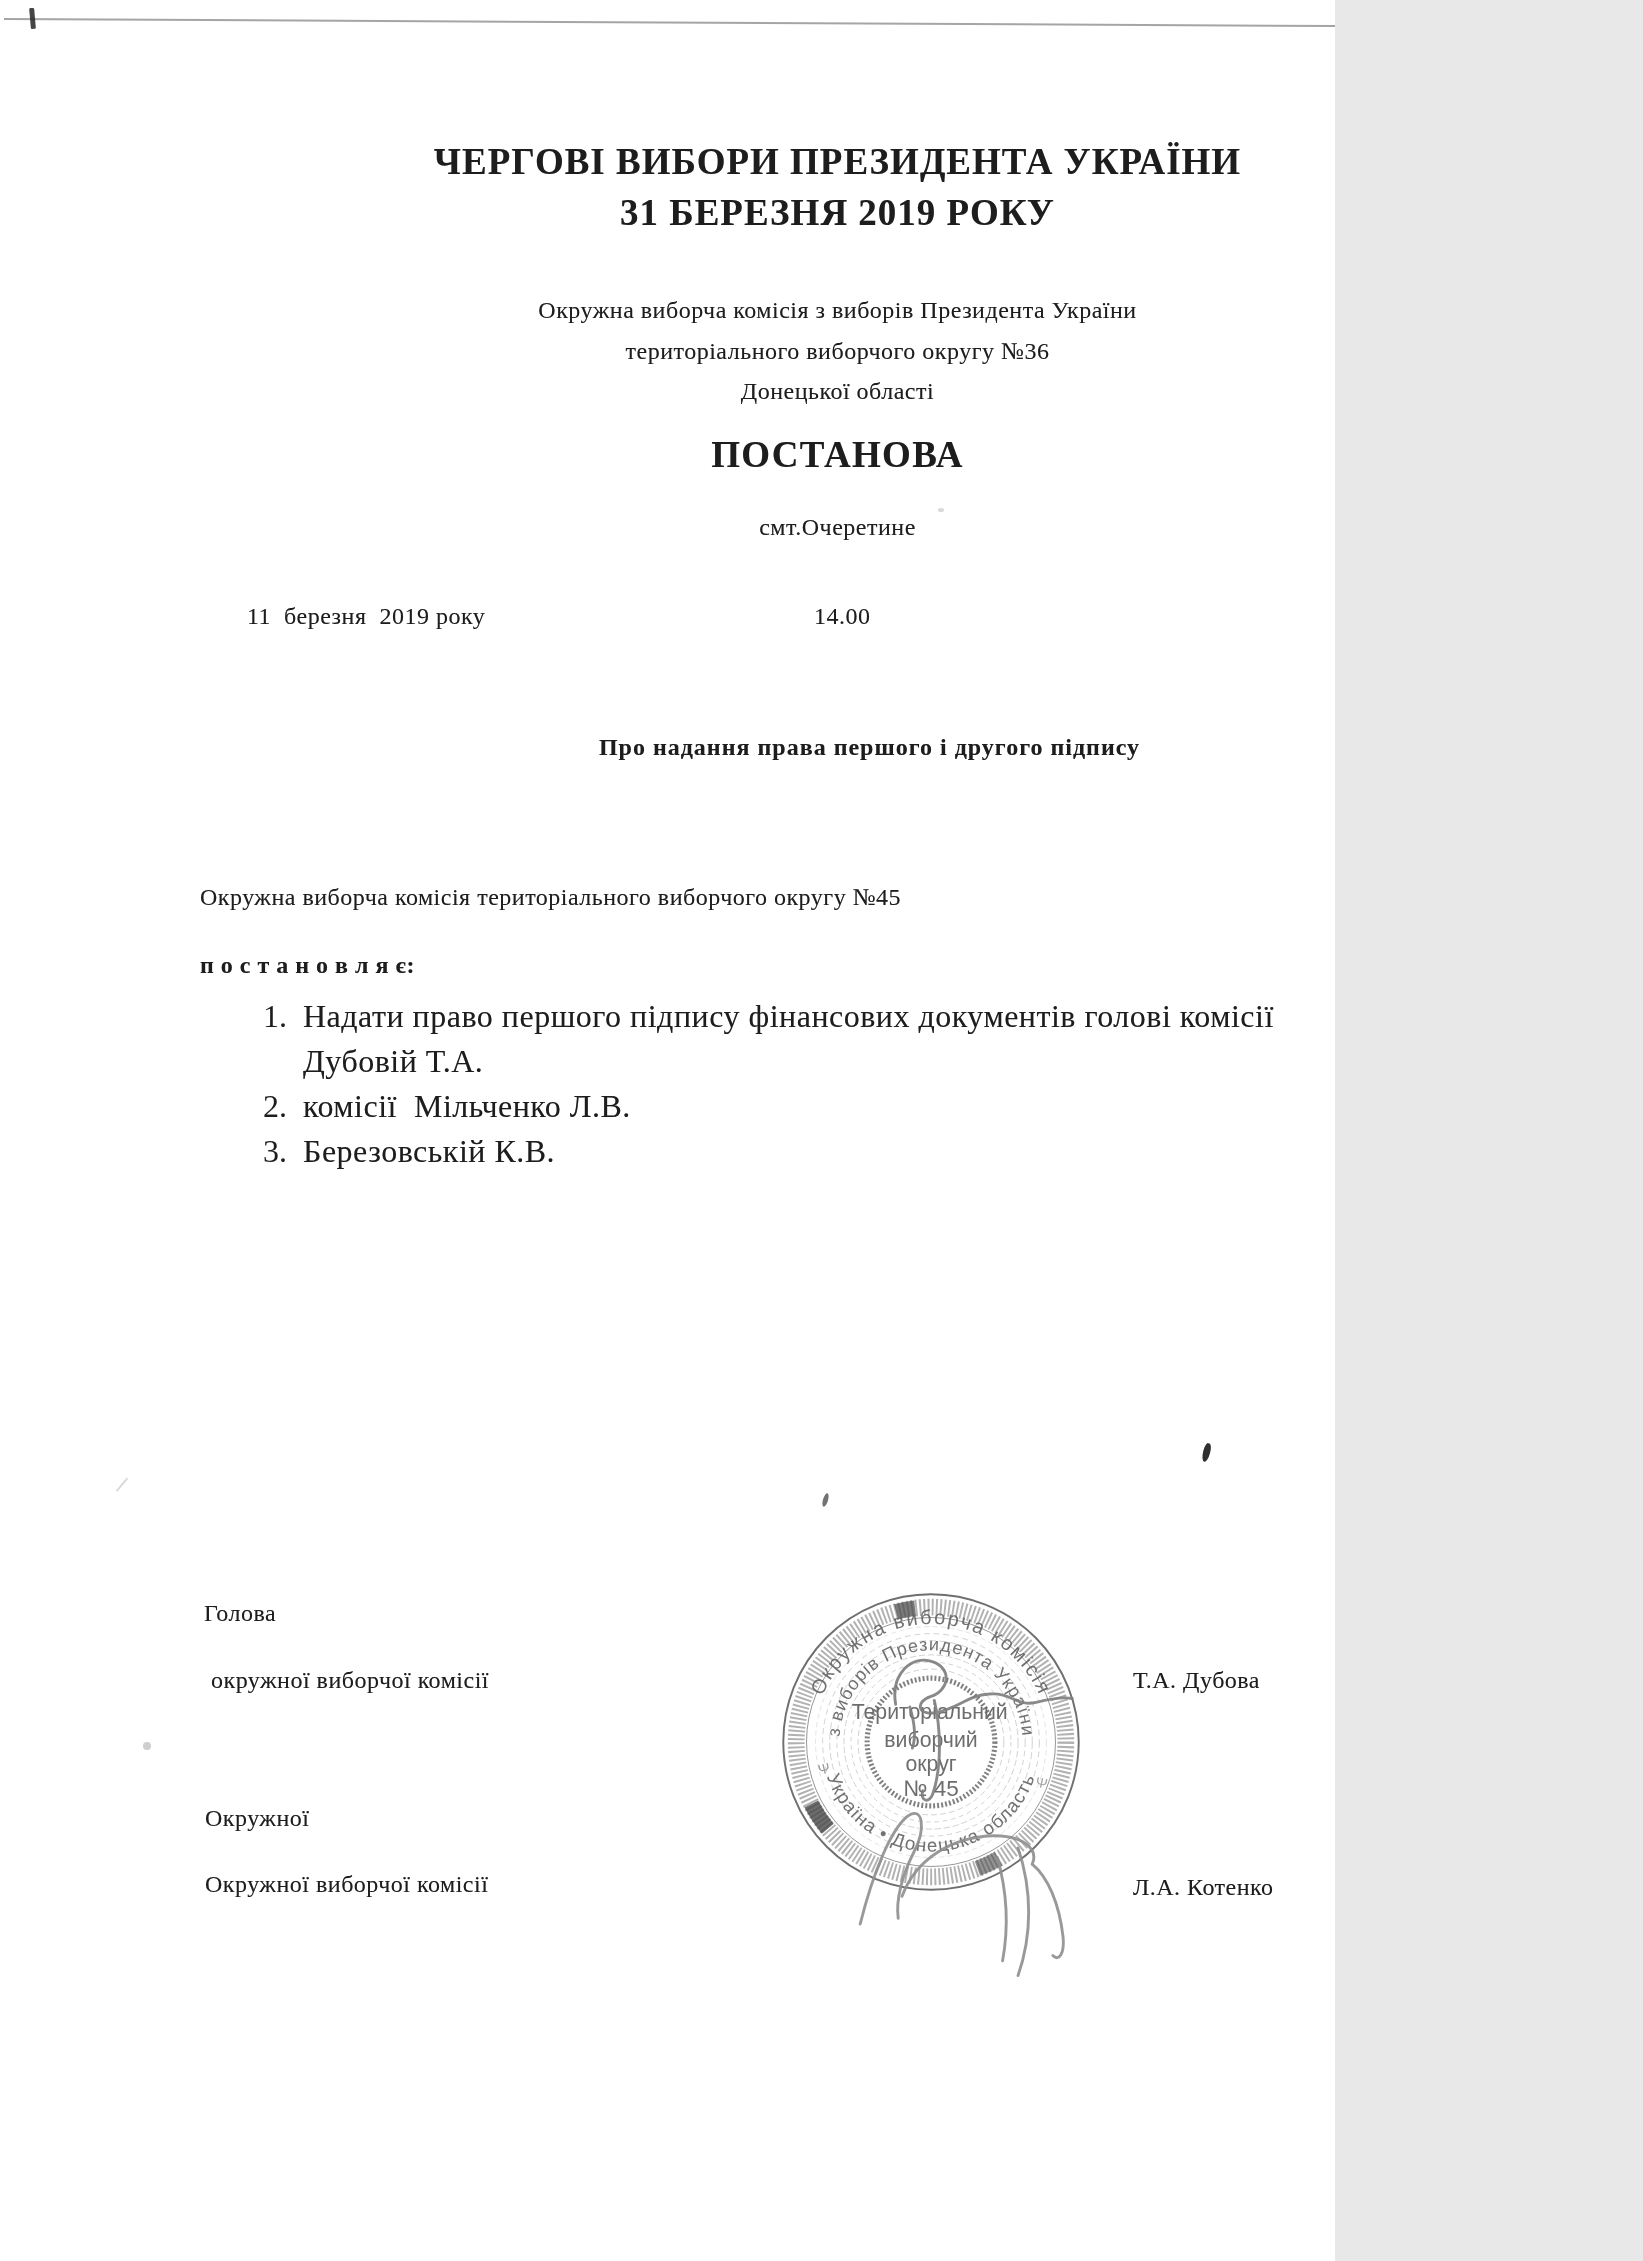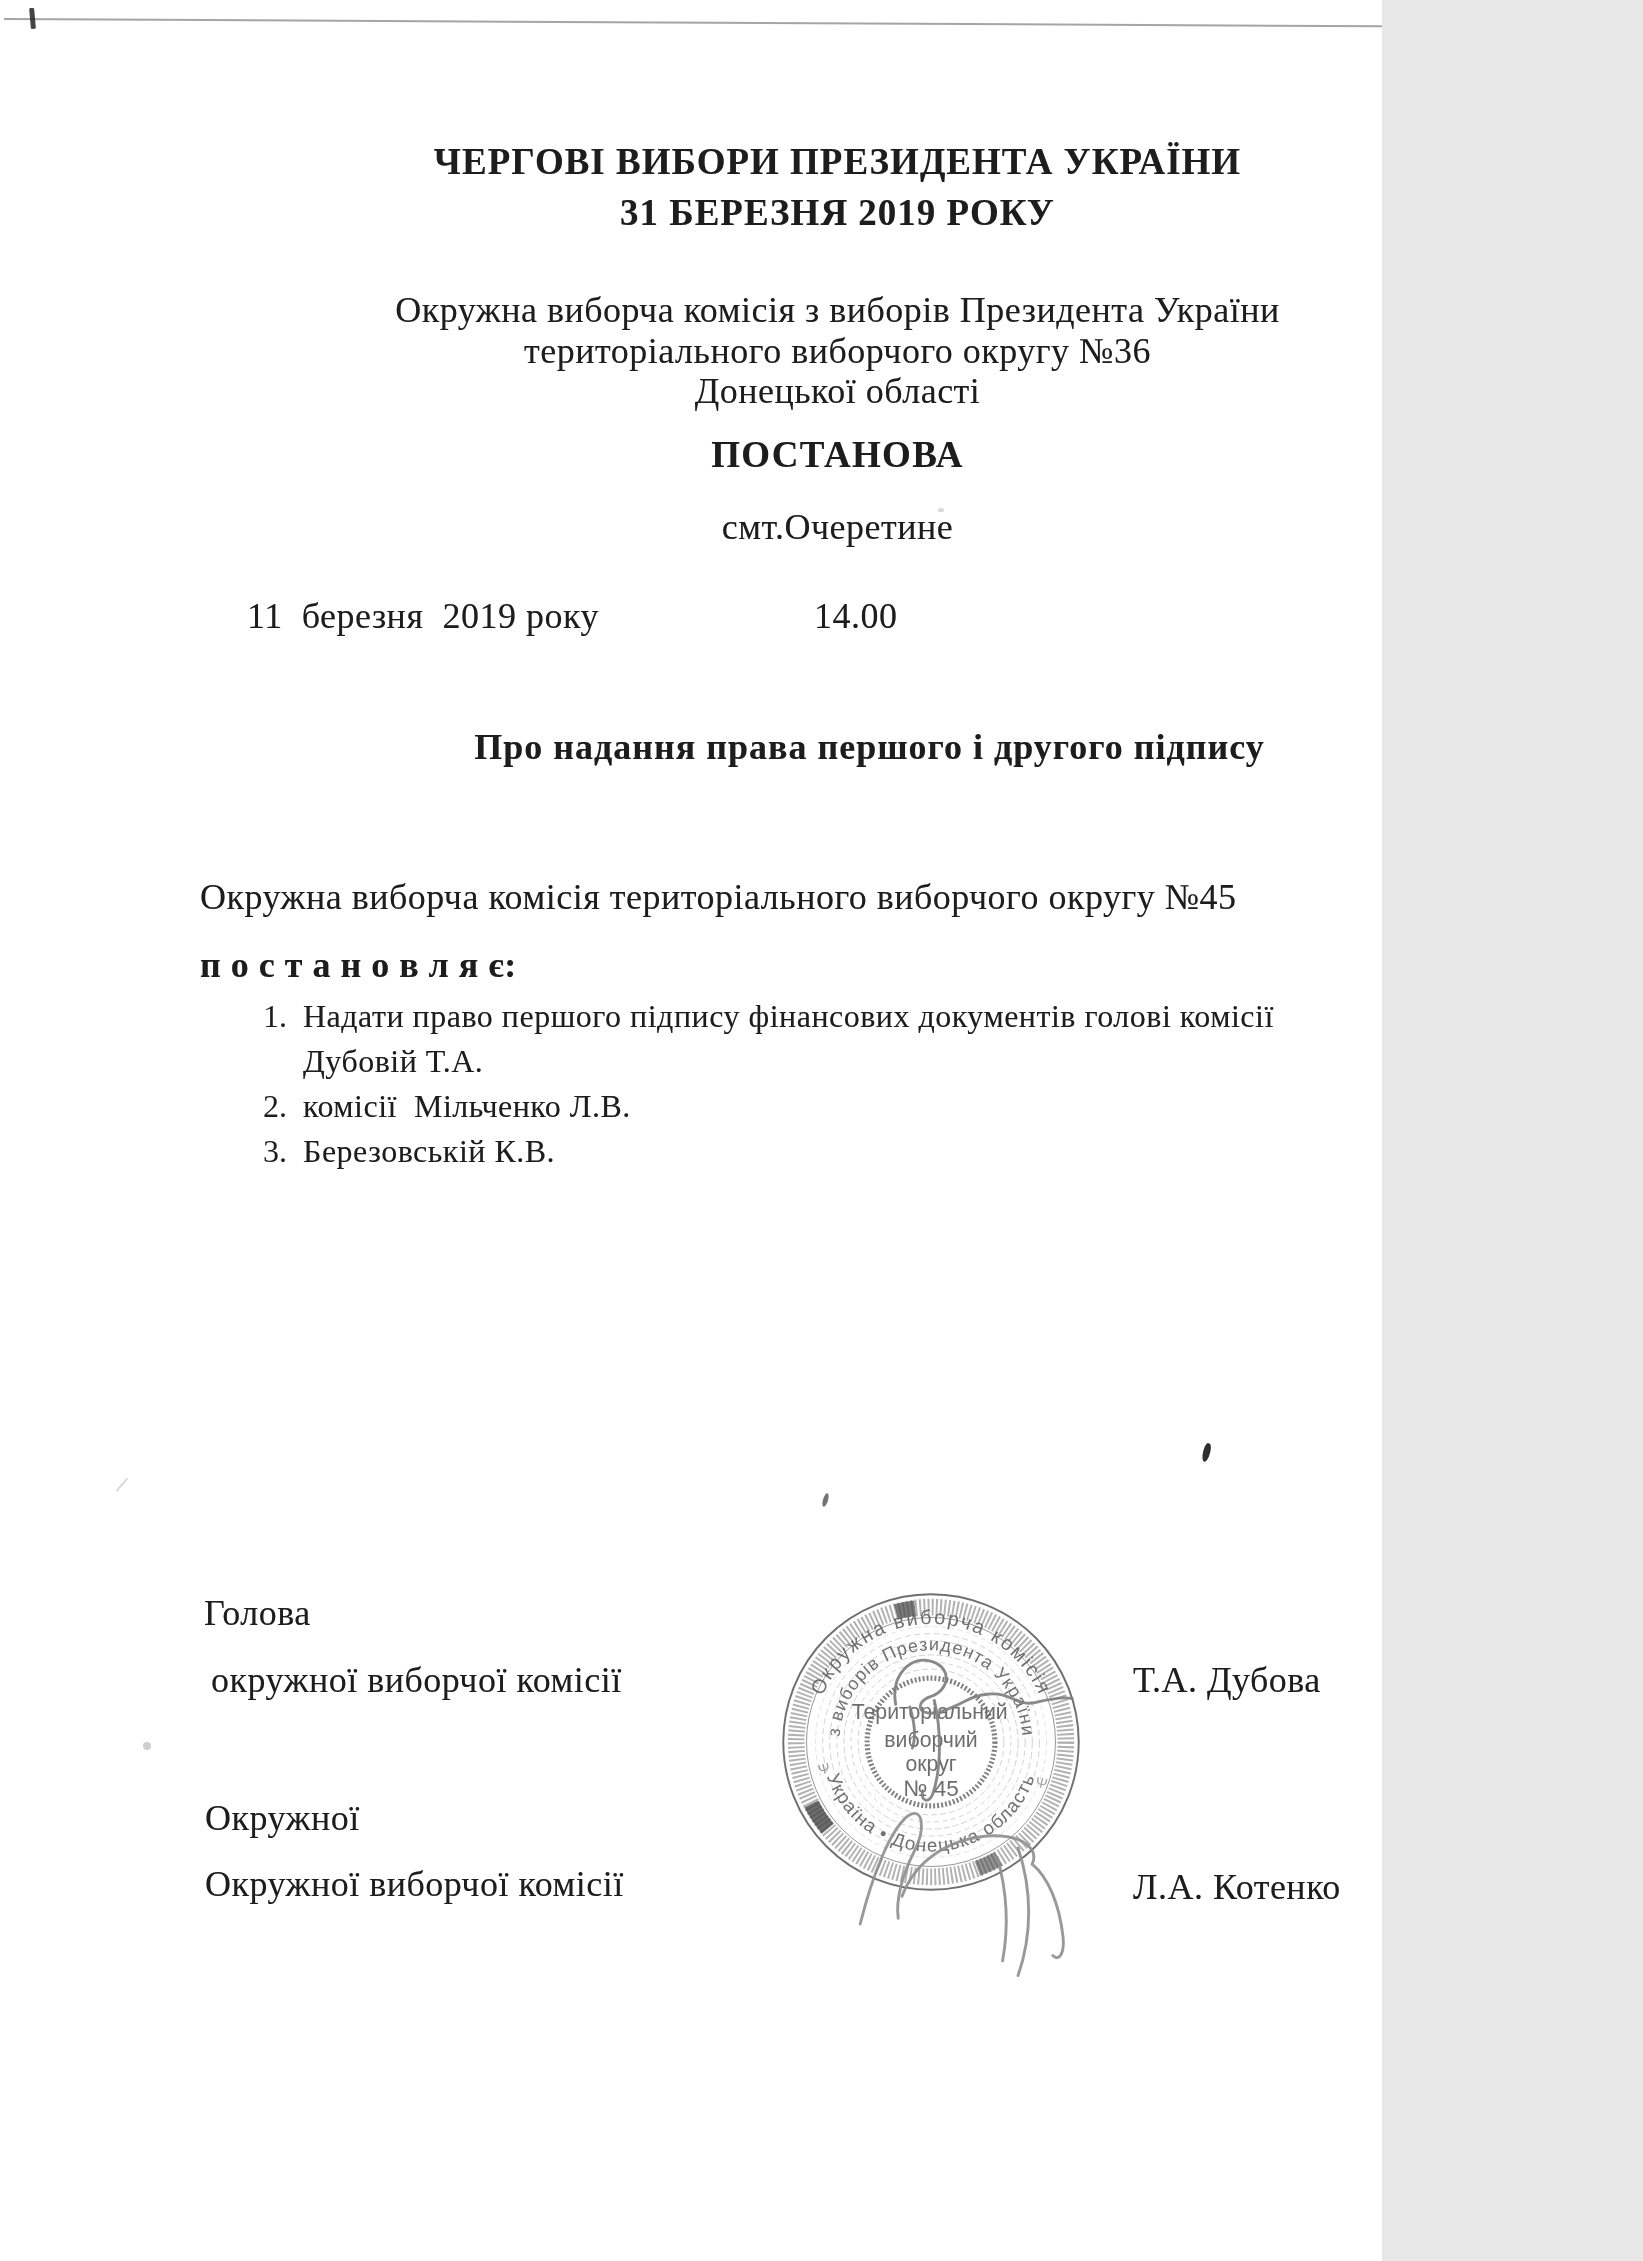--- a/index.html
+++ b/index.html
@@ -3,30 +3,29 @@
 <meta charset="utf-8">
 <style>
   html,body{margin:0;padding:0;background:#e8e8e8;}
   .page{
     position:relative;
     width:1335px;height:2261px;
     background:#ffffff;
     overflow:hidden;
     font-family:"Liberation Serif","DejaVu Serif",serif;
     color:#1d1d1d;
-    padding-left:47px;
   }
   .t{
     position:absolute;
     white-space:pre;
     letter-spacing:0.5px;
     text-shadow:0 0 0.6px rgba(40,40,40,.38);
   }
   .center{left:32px;width:1611px;text-align:center;}
-  .fs50{font-size:36px;line-height:40px;}
+  .fs50{font-size:24px;line-height:40px;}
   .fs57b{font-size:37px;line-height:45px;font-weight:bold;letter-spacing:1px;}
   .bold{font-weight:bold;}
   
   .rlist{position:absolute;left:263px;top:994px;width:1289px;font-size:32px;line-height:45px;}
   .ritem{display:grid;grid-template-columns:40px 1fr;}
   .rnum{white-space:pre;}
   .rlines span{display:block;white-space:pre;letter-spacing:0.5px;text-shadow:0 0 0.6px rgba(40,40,40,.38);}
   
   .artifact{position:absolute;pointer-events:none;}
   .scanline{left:3.9px;top:18px;width:1636px;height:1.9px;background:#8f8f8f;opacity:.8;

